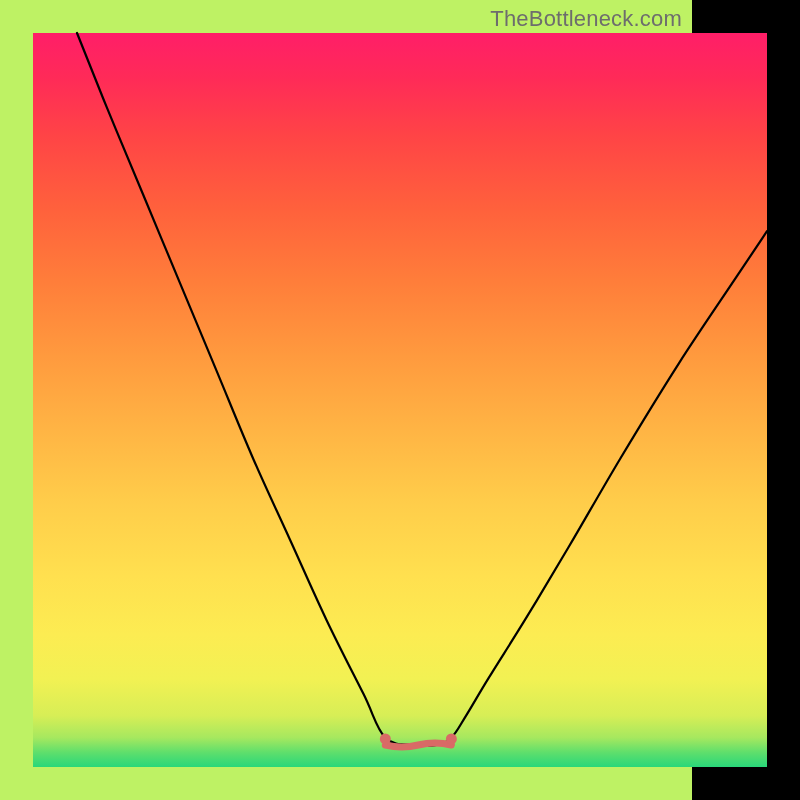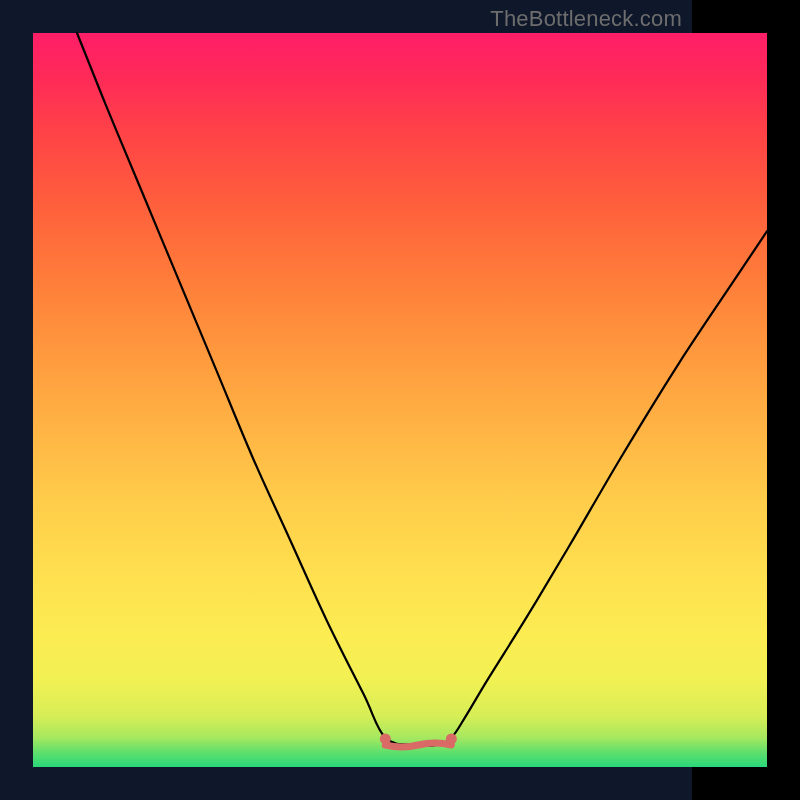--- a/index.html
+++ b/index.html
@@ -8,21 +8,21 @@
     width: 800px;
     height: 800px;
     overflow: hidden;
     background: #000;
     font-family: Arial, Helvetica, sans-serif;
   }
   .frame {
     position: relative;
     width: 692px;
     height: 800px;
-    background: #0f172a;
+    background: #bef264;
   }
   .plot-area {
     position: absolute;
     left: 33px;
     top: 33px;
     width: 734px;
     height: 734px;
     
     background: linear-gradient(
       to top,

